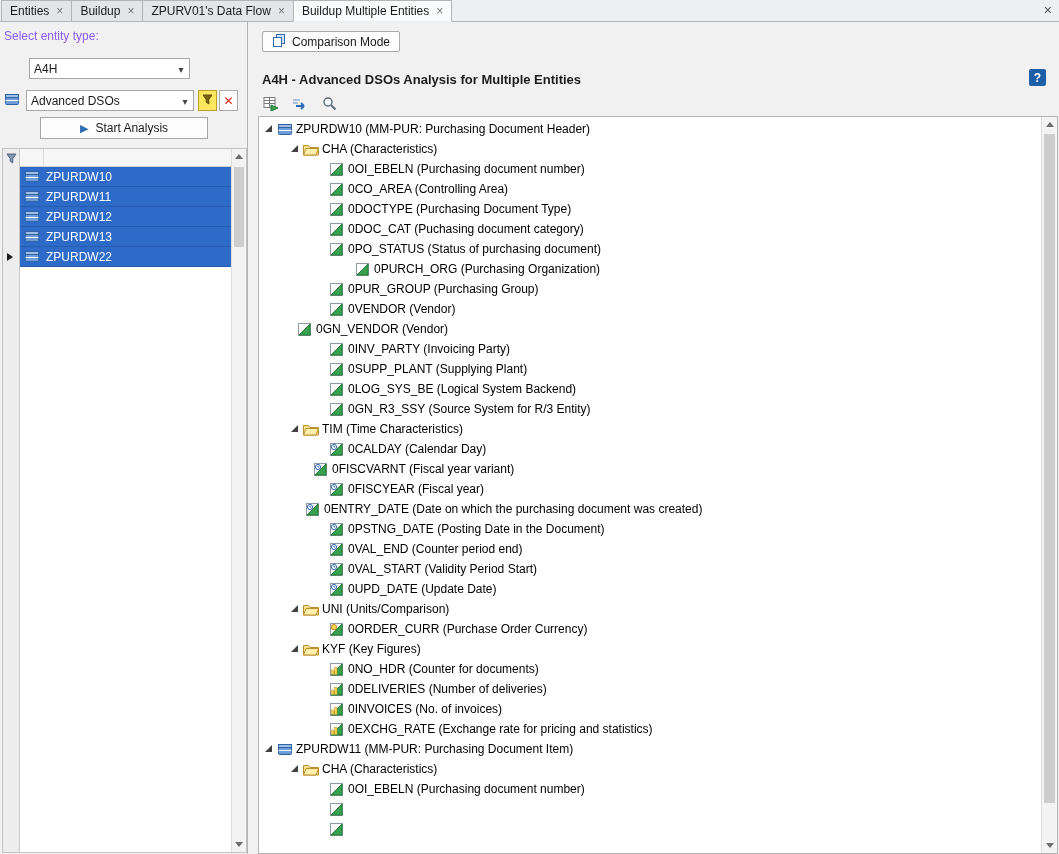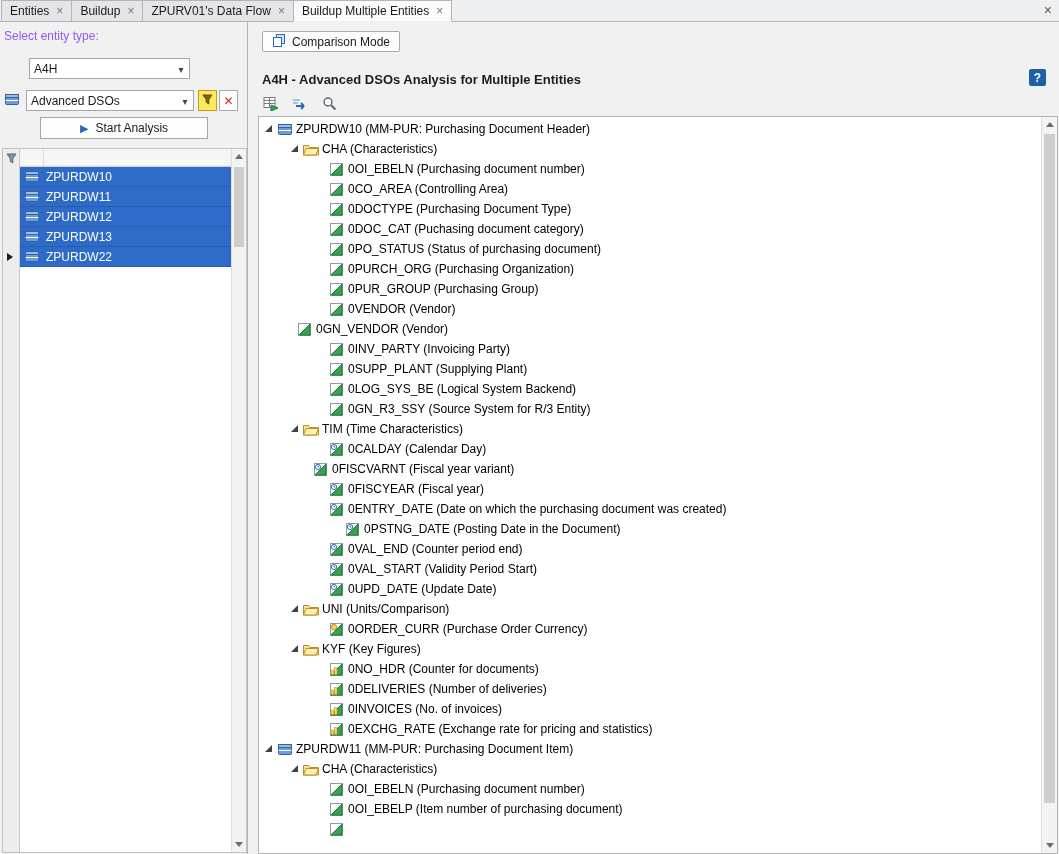--- a/index.html
+++ b/index.html
@@ -306,21 +306,21 @@
             <div class="tree-row" style="padding-left: 56px;">
               <span class="expander none"></span>
               <span class="tree-ic">
                 <svg width="13" height="13" viewBox="0 0 13 13">
                   <rect x="0.5" y="0.5" width="12" height="12" fill="#fff" stroke="#8f9aa5"></rect>
                   <path d="M12 1 L12 12 L1 12 Z" fill="#39a24e" stroke="#1e7a33"></path>
                 </svg>
               </span>
               <span class="tree-label">0PO_STATUS (Status of purchasing document)</span>
             </div>
-            <div class="tree-row" style="padding-left: 56px;">
+            <div class="tree-row" style="padding-left: 82px;">
               <span class="expander none"></span>
               <span class="tree-ic">
                 <svg width="13" height="13" viewBox="0 0 13 13">
                   <rect x="0.5" y="0.5" width="12" height="12" fill="#fff" stroke="#8f9aa5"></rect>
                   <path d="M12 1 L12 12 L1 12 Z" fill="#39a24e" stroke="#1e7a33"></path>
                 </svg>
               </span>
               <span class="tree-label">0PURCH_ORG (Purchasing Organization)</span>
             </div>
             <div class="tree-row" style="padding-left: 56px;">
@@ -432,33 +432,33 @@
               <span class="tree-ic">
                 <svg width="13" height="13" viewBox="0 0 13 13">
                   <rect x="0.5" y="0.5" width="12" height="12" fill="#fff" stroke="#8f9aa5"></rect>
                   <path d="M12 1 L12 12 L1 12 Z" fill="#39a24e" stroke="#1e7a33"></path>
                   <circle cx="4" cy="4" r="2.6" fill="#fff" stroke="#2d6ab4"></circle>
                   <path d="M4 2.8 V4 H5.2" stroke="#2d6ab4" fill="none"></path>
                 </svg>
               </span>
               <span class="tree-label">0FISCYEAR (Fiscal year)</span>
             </div>
-            <div class="tree-row" style="padding-left: 56px;">
+            <div class="tree-row" style="padding-left: 32px;">
               <span class="expander none"></span>
               <span class="tree-ic">
                 <svg width="13" height="13" viewBox="0 0 13 13">
                   <rect x="0.5" y="0.5" width="12" height="12" fill="#fff" stroke="#8f9aa5"></rect>
                   <path d="M12 1 L12 12 L1 12 Z" fill="#39a24e" stroke="#1e7a33"></path>
                   <circle cx="4" cy="4" r="2.6" fill="#fff" stroke="#2d6ab4"></circle>
                   <path d="M4 2.8 V4 H5.2" stroke="#2d6ab4" fill="none"></path>
                 </svg>
               </span>
               <span class="tree-label">0ENTRY_DATE (Date on which the purchasing document was created)</span>
             </div>
-            <div class="tree-row" style="padding-left: 72px;">
+            <div class="tree-row" style="padding-left: 56px;">
               <span class="expander none"></span>
               <span class="tree-ic">
                 <svg width="13" height="13" viewBox="0 0 13 13">
                   <rect x="0.5" y="0.5" width="12" height="12" fill="#fff" stroke="#8f9aa5"></rect>
                   <path d="M12 1 L12 12 L1 12 Z" fill="#39a24e" stroke="#1e7a33"></path>
                   <circle cx="4" cy="4" r="2.6" fill="#fff" stroke="#2d6ab4"></circle>
                   <path d="M4 2.8 V4 H5.2" stroke="#2d6ab4" fill="none"></path>
                 </svg>
               </span>
               <span class="tree-label">0PSTNG_DATE (Posting Date in the Document)</span>
@@ -610,21 +610,20 @@
               <span class="tree-label">0OI_EBELN (Purchasing document number)</span>
             </div>
             <div class="tree-row" style="padding-left: 56px;">
               <span class="expander none"></span>
               <span class="tree-ic">
                 <svg width="13" height="13" viewBox="0 0 13 13">
                   <rect x="0.5" y="0.5" width="12" height="12" fill="#fff" stroke="#8f9aa5"></rect>
                   <path d="M12 1 L12 12 L1 12 Z" fill="#39a24e" stroke="#1e7a33"></path>
                 </svg>
               </span>
-              <span class="tree-label">0OI_EBELP (Item number of purchasing document)</span>
             </div>
             <div class="tree-row" style="padding-left: 56px;">
               <span class="expander none"></span>
               <span class="tree-ic">
                 <svg width="13" height="13" viewBox="0 0 13 13">
                   <rect x="0.5" y="0.5" width="12" height="12" fill="#fff" stroke="#8f9aa5"></rect>
                   <path d="M12 1 L12 12 L1 12 Z" fill="#39a24e" stroke="#1e7a33"></path>
                 </svg>
               </span>
               <span class="tree-label"></span>

